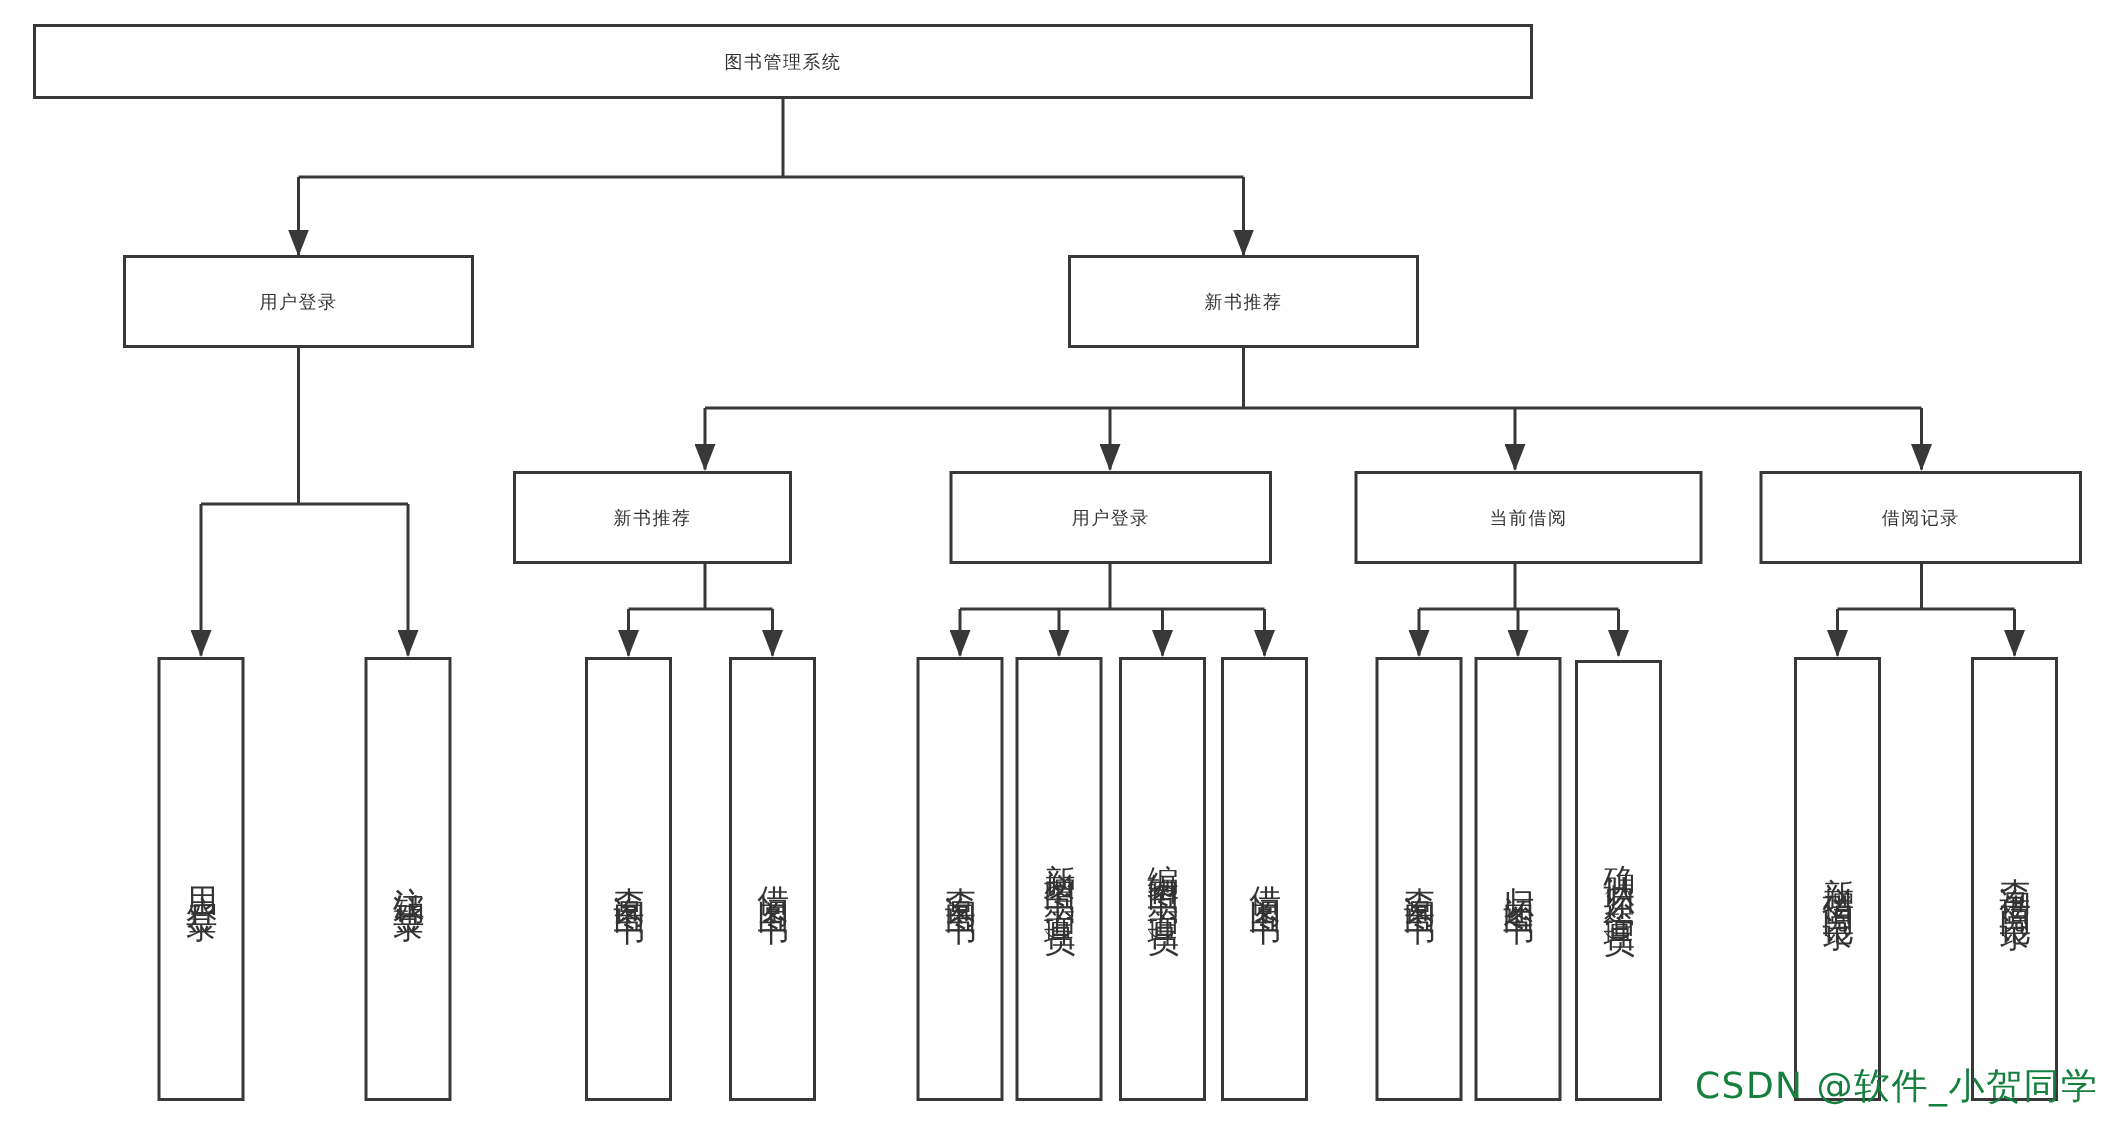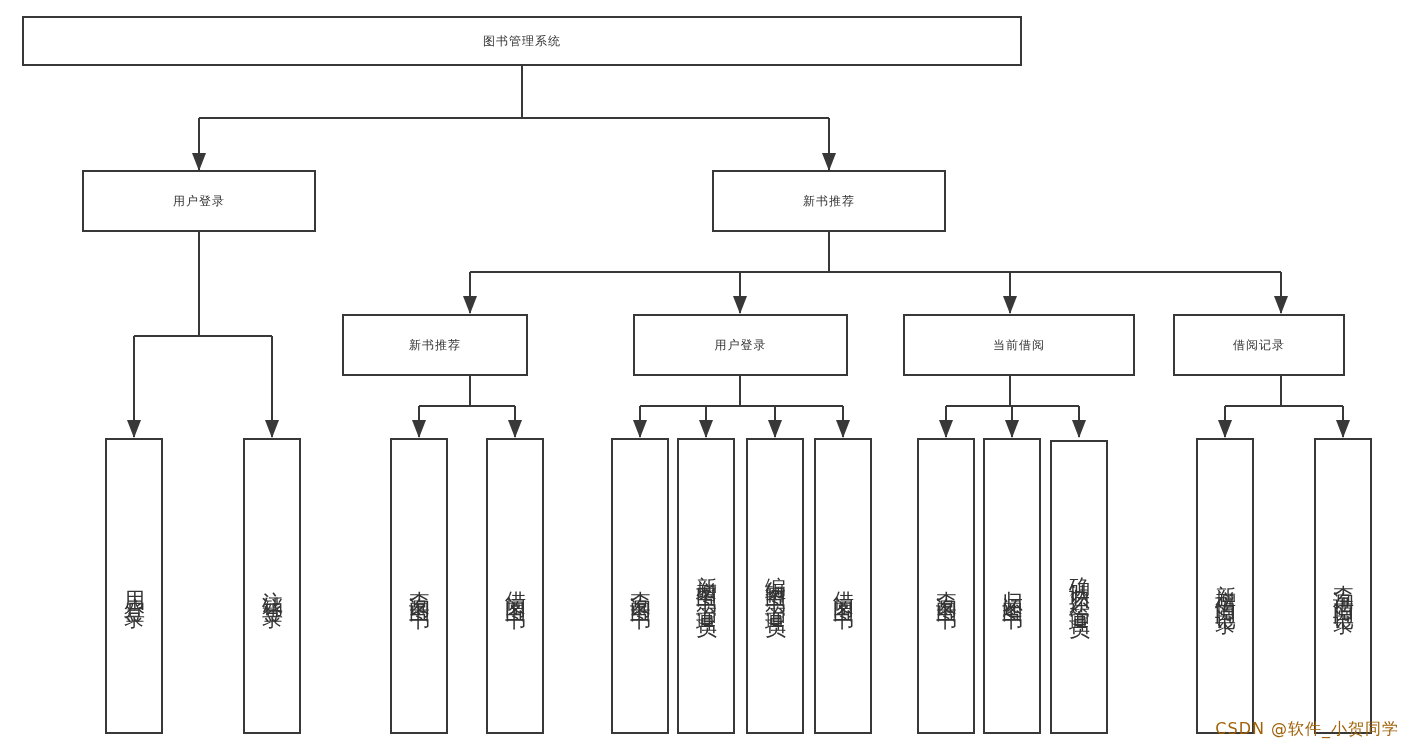--- a/index.html
+++ b/index.html
@@ -28,22 +28,22 @@
     text-orientation:mixed;
     font-size:21px;
     letter-spacing:6px;
     line-height:1;
     padding:6px 0;
   }
   .watermark {
     position:absolute;
     right:6px;
     bottom:7px;
-    font-size:16px;
-    color:#a16207;
+    font-size:24px;
+    color:#15803d;
     letter-spacing:1px;
     white-space:nowrap;
   }
 </style>
 </head>
 <body>
 
 <div class="canvas">
 
   <svg class="wires" width="1405" height="747" viewBox="0 0 1405 747">
@@ -85,21 +85,21 @@
   </svg>
 
   <div class="box h" style="left:22px;top:16px;width:1000px;height:50px">图书管理系统</div>
 
   <div class="box h" style="left:82px;top:170px;width:234px;height:62px">用户登录</div>
   <div class="box h" style="left:712px;top:170px;width:234px;height:62px">新书推荐</div>
 
   <div class="box h" style="left:342px;top:314px;width:186px;height:62px">新书推荐</div>
   <div class="box h" style="left:633px;top:314px;width:215px;height:62px">用户登录</div>
   <div class="box h" style="left:903px;top:314px;width:232px;height:62px">当前借阅</div>
-  <div class="box h" style="left:1173px;top:314px;width:172px;height:62px">借阅记录</div>
+  <div class="box h" style="left:1173px;top:314px;width:215px;height:62px">借阅记录</div>
 
   <div class="box v" style="left:105px;top:438px;width:58px;height:296px">用户登录</div>
   <div class="box v" style="left:243px;top:438px;width:58px;height:296px">注销登录</div>
 
   <div class="box v" style="left:390px;top:438px;width:58px;height:296px">查询图书</div>
   <div class="box v" style="left:486px;top:438px;width:58px;height:296px">借阅图书</div>
 
   <div class="box v" style="left:611px;top:438px;width:58px;height:296px">查询图书</div>
   <div class="box v" style="left:677px;top:438px;width:58px;height:296px">新增图书（管理员）</div>
   <div class="box v" style="left:746px;top:438px;width:58px;height:296px">编辑图书（管理员）</div>

